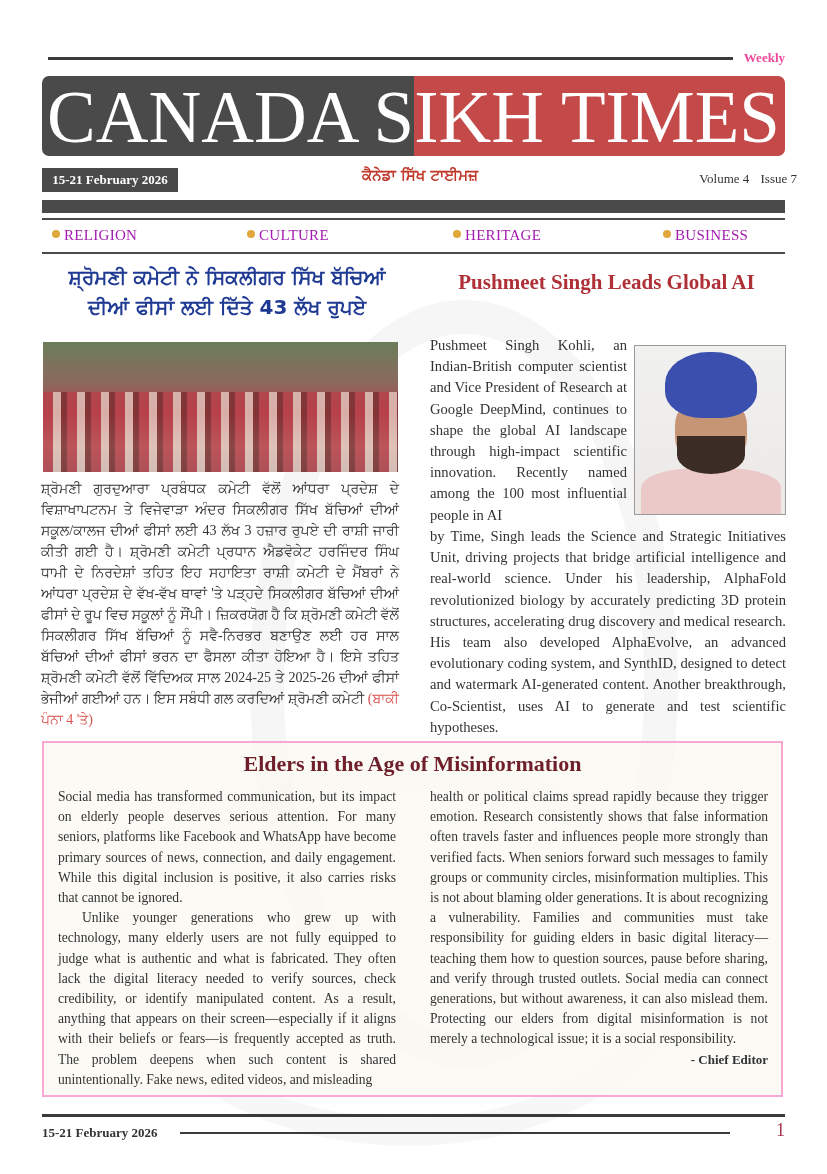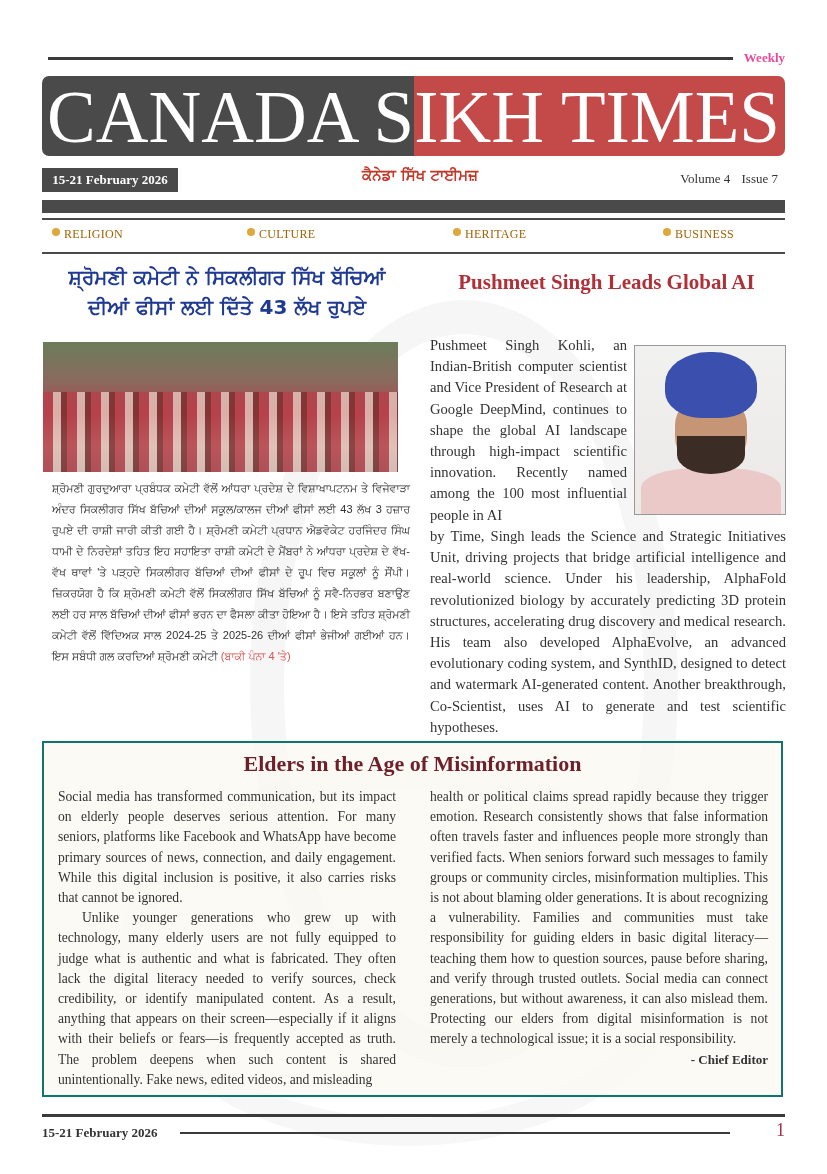--- a/index.html
+++ b/index.html
@@ -17,65 +17,65 @@
   .masthead { position:absolute; left:42px; top:76px; width:743px; height:80px;
               background:linear-gradient(to right,#4a4a4a 0,#4a4a4a 372px,#c44a4a 372px,#c44a4a 100%);border-radius:7px; }
   .masthead-title { position:absolute; left:0; top:0; width:100%; height:100%;
               text-align:center; line-height:84px; font-size:73px; color:#fff; letter-spacing:0px;
               font-family:"Liberation Serif","DejaVu Serif",serif; white-space:nowrap; }
 
   .datebox { position:absolute; left:42px; top:168px; width:136px; height:24px; background:#4a4a4a;
              color:#fff; font-size:13px; line-height:24px; text-align:center; font-weight:bold; }
   .punjabi-name { position:absolute; left:300px; top:166px; width:240px; text-align:center;
              font-family:"DejaVu Sans",sans-serif; color:#c0392b; font-size:15px; font-weight:bold; }
-  .volume { position:absolute; right:49px; top:171px; font-size:13px; color:#333; }
+  .volume { position:absolute; right:30px; top:171px; font-size:13px; color:#333; }
   .volume span { margin-left:8px; }
 
   .thick-bar { position:absolute; left:42px; top:200px; width:743px; height:13px; background:#4a4a4a; }
   .thin-bar { position:absolute; left:42px; top:218px; width:743px; height:2px; background:#4a4a4a; }
 
   .nav { position:absolute; left:42px; top:225px; width:743px; height:24px; }
-  .nav-item { position:absolute; top:2px; font-size:12px; color:#a16207; letter-spacing:0.3px; cursor:pointer; }
+  .nav-item { position:absolute; top:2px; font-size:15px; color:#a21caf; letter-spacing:0.3px; cursor:pointer; }
   .nav-item .dot { display:inline-block; width:8px; height:8px; border-radius:50%; background:#e0a83a;
                    margin-right:4px; vertical-align:2px; }
   .nav-rule { position:absolute; left:42px; top:252px; width:743px; height:2px; background:#4a4a4a; }
 
   .pa-headline { position:absolute; left:42px; top:262px; width:370px; text-align:center;
                  font-family:"DejaVu Sans",sans-serif; font-weight:bold; font-size:20px; line-height:30px; color:#1f3a93; }
   .photo-school { position:absolute; left:43px; top:342px; width:355px; height:130px;
                   background:
                     linear-gradient(to bottom, rgba(200,60,60,0.0) 0, rgba(200,60,60,0) 100%),
                     linear-gradient(180deg,#6b7d5a 0%,#8a6a5e 30%,#b0444a 55%,#c9a79a 80%,#8d8d8d 100%);
                   overflow:hidden; }
   .photo-school .banner { position:absolute; left:75px; top:12px; width:200px; height:28px; background:#c24a4a;
                   color:#f4f4f4; font-family:"DejaVu Sans",sans-serif; font-weight:bold; font-size:15px; text-align:center; line-height:28px; }
   .photo-school .crowd { position:absolute; left:0; top:50px; width:100%; height:80px;
                   background:repeating-linear-gradient(90deg,#b8404a 0,#b8404a 10px,#e5c8bf 10px,#e5c8bf 18px,#7a2f30 18px,#7a2f30 24px); opacity:0.8; }
 
-  .pa-body { position:absolute; left:52px; top:478px; width:358px; font-family:Liberation Sans, sans-serif;
-             font-size:11px; line-height:21px; color:#333; text-align:justify; }
+  .pa-body { position:absolute; left:41px; top:478px; width:358px; font-family:Liberation Serif, serif;
+             font-size:14px; line-height:21px; color:#333; text-align:justify; }
   .pa-body .cont { color:#d9534f; }
 
   .en-headline { position:absolute; left:424px; top:268px; width:365px; text-align:center;
                  font-family:"Liberation Serif","DejaVu Serif",serif; font-weight:bold; color:#b03038;
                  font-size:21px; line-height:29px; }
   .en-photo { position:absolute; left:634px; top:345px; width:150px; height:168px;
               background:linear-gradient(180deg,#f1f1ef 0%,#ece9e7 100%); border:1px solid #999; overflow:hidden; }
   .en-photo .turban { position:absolute; left:30px; top:6px; width:92px; height:66px; border-radius:48% 48% 40% 40%; background:#3a4fae; }
   .en-photo .face { position:absolute; left:40px; top:50px; width:72px; height:74px; border-radius:40% 40% 45% 45%; background:#c59576; }
   .en-photo .beard { position:absolute; left:42px; top:90px; width:68px; height:38px; border-radius:0 0 50% 50%; background:#3b2c25; }
   .en-photo .shirt { position:absolute; left:6px; top:122px; width:140px; height:50px; border-radius:40% 40% 0 0; background:#ecc9c9; }
 
   .en-body { position:absolute; font-family:"Liberation Serif","DejaVu Serif",serif;
              font-size:14.6px; line-height:21.2px; color:#333; text-align:justify; }
   .en-body-a { left:430px; top:335px; width:197px; }
   .en-body-b { left:430px; top:526px; width:356px; }
 
   .editorial { position:absolute; left:42px; top:741px; width:741px; height:356px;
-               border:2px solid #0f766e; background:rgba(250,249,243,0.8); box-sizing:border-box; }
+               border:2px solid #f9a8d4; background:rgba(250,249,243,0.8); box-sizing:border-box; }
   .ed-title { position:absolute; left:0; top:8px; width:100%; text-align:center; font-weight:bold;
               font-size:22px; color:#6e1f2a; }
   .ed-col { position:absolute; top:44px; width:338px; font-size:13.6px; line-height:20.2px; color:#333; text-align:justify; }
   .ed-col p { margin:0; }
   .ed-col p + p { text-indent:24px; }
   .ed-left { left:14px; }
   .ed-right { left:386px; }
   .ed-sign { text-align:right; font-weight:bold; font-size:13px; }
 
   .footer-rule { position:absolute; left:42px; top:1114px; width:743px; height:3px; background:#3a3a3a; }

